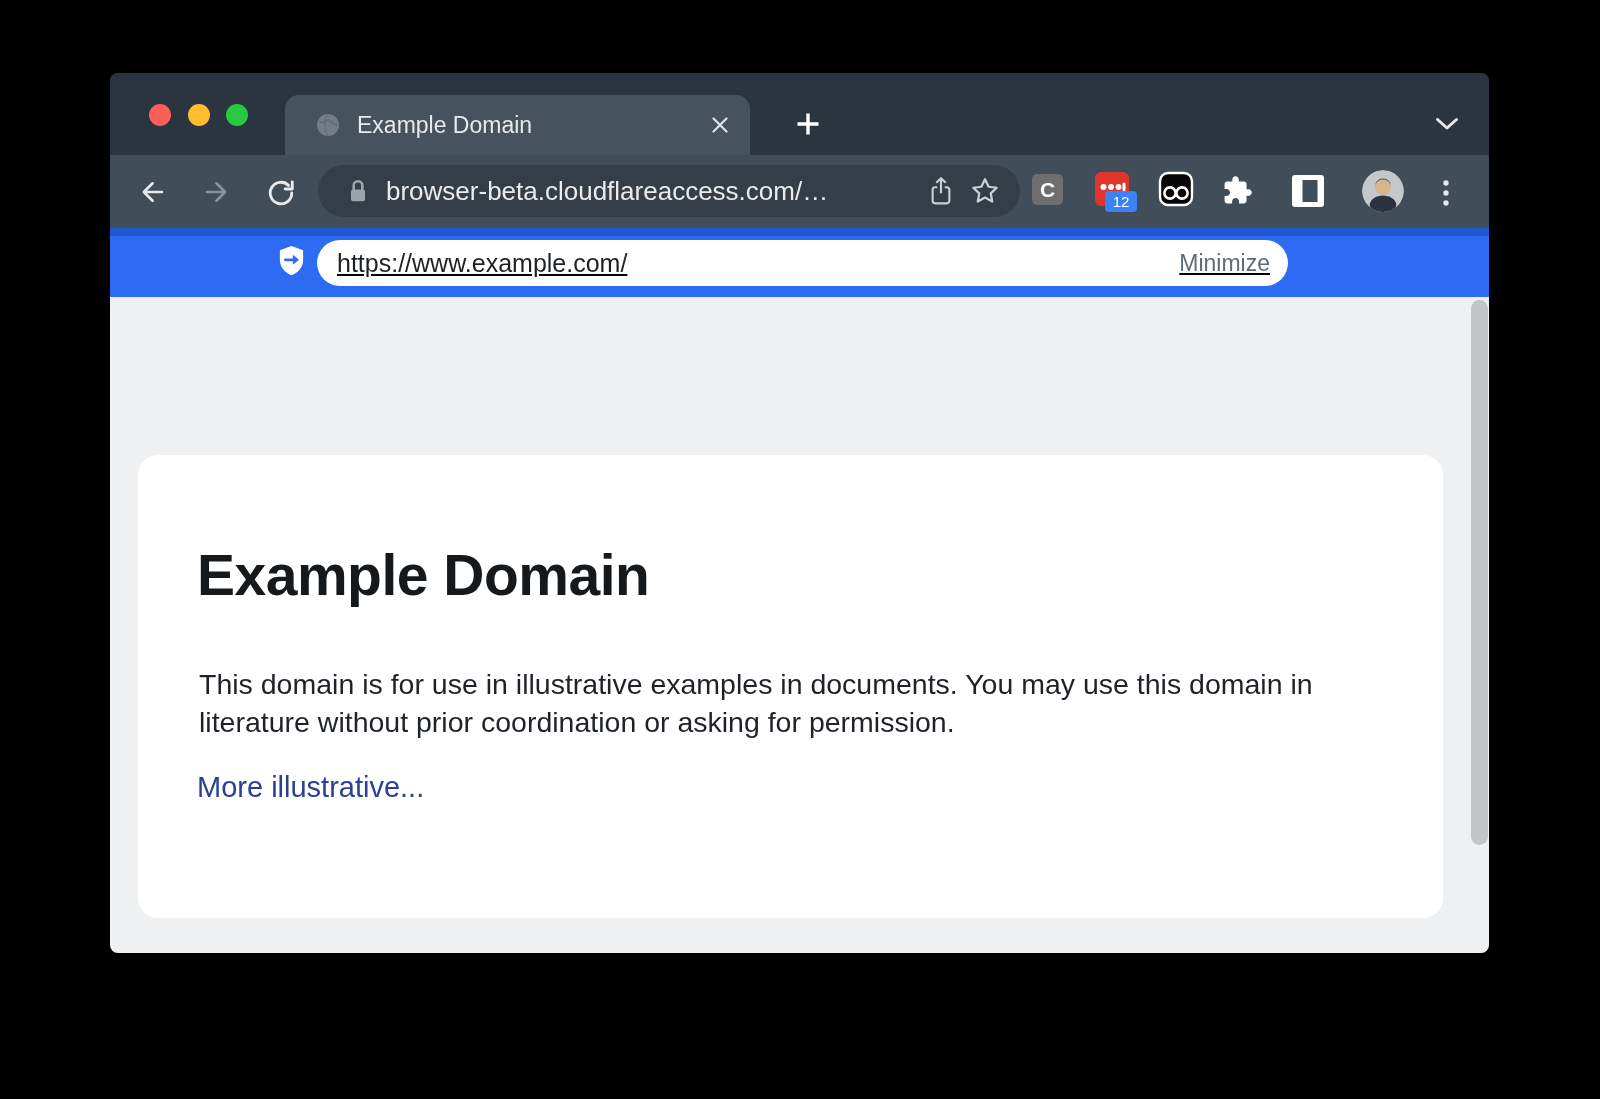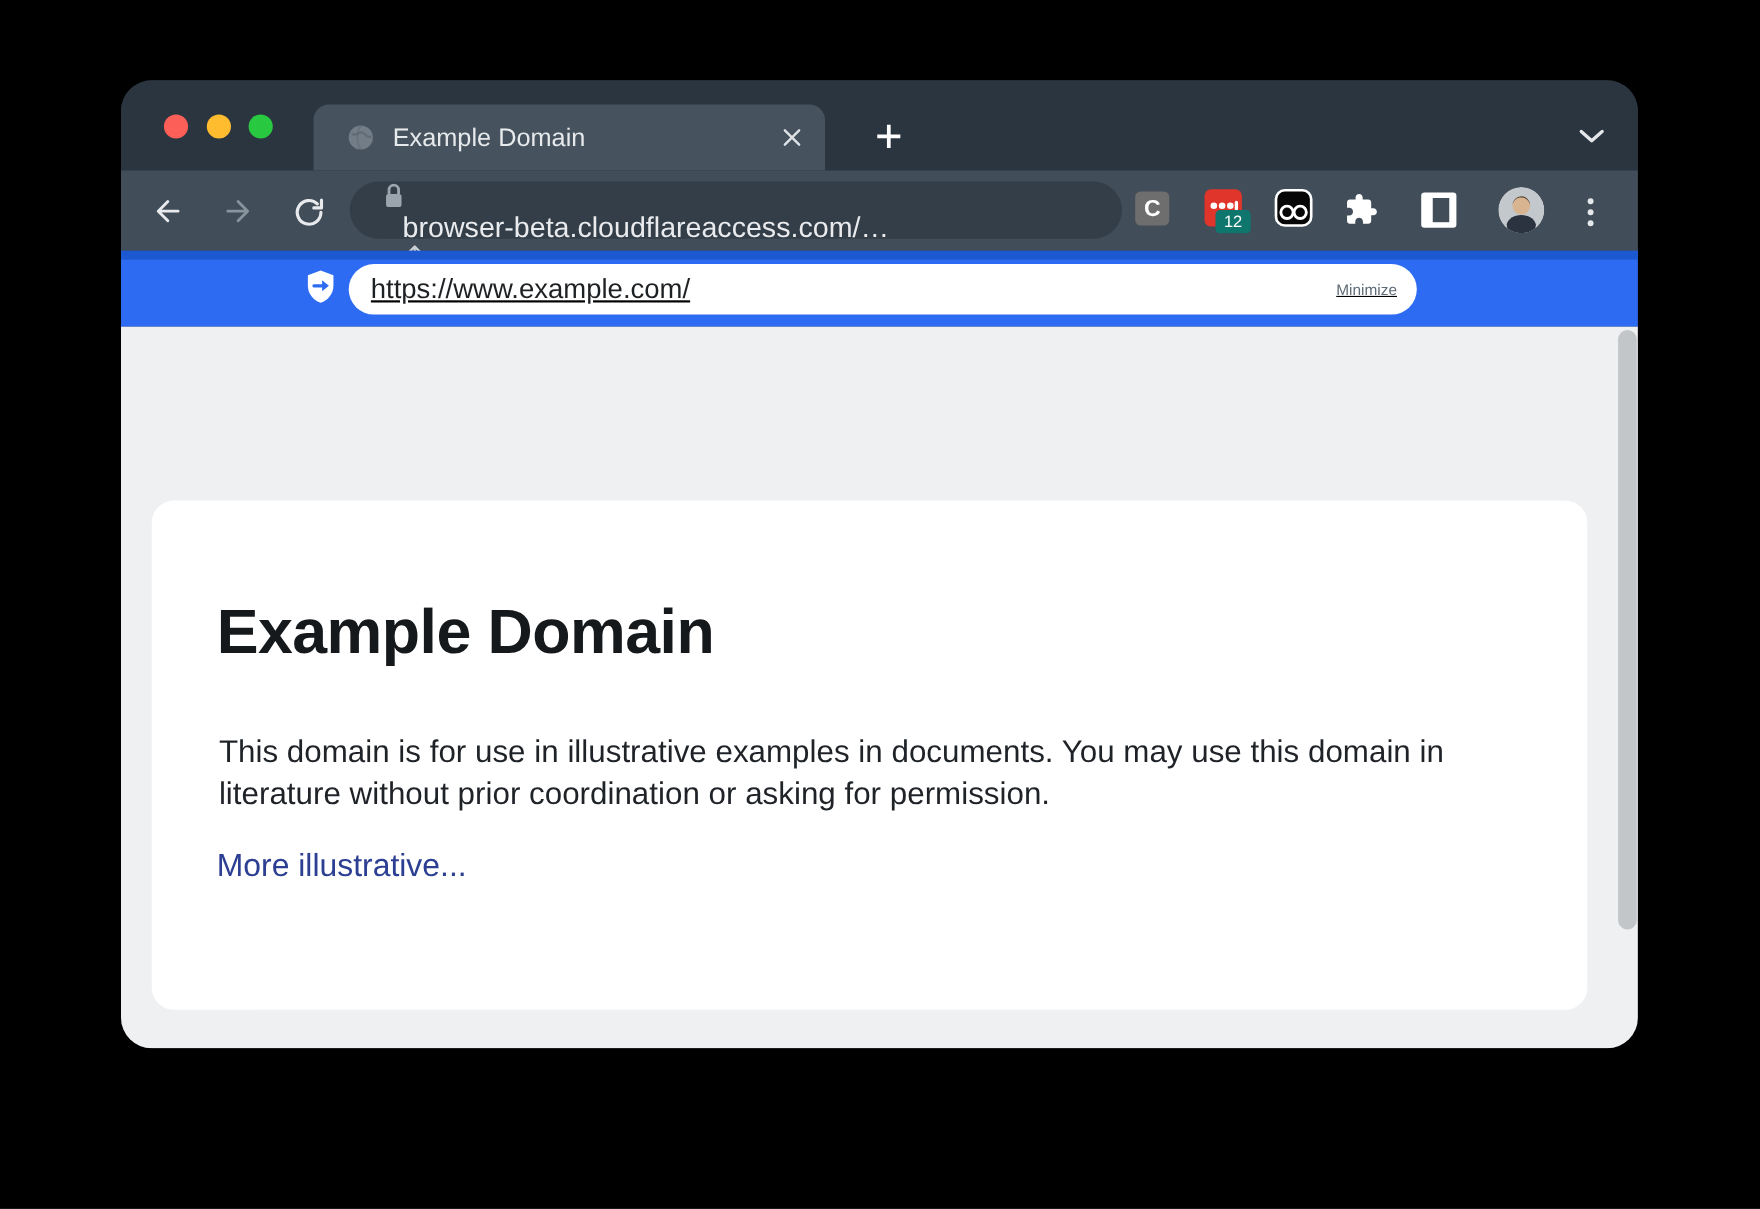--- a/index.html
+++ b/index.html
@@ -3,21 +3,21 @@
 <meta charset="utf-8">
 <style>
   html,body{margin:0;padding:0;}
   body{
     width:1600px;height:1099px;background:#000;
     font-family:"Liberation Sans", sans-serif;
     position:relative;overflow:hidden;
   }
   .window{
     position:absolute;left:110px;top:73px;width:1379px;height:880px;
-    border-radius:28px;overflow:hidden;background:var(--frame-dark,#2b3540);
+    border-radius:8px;overflow:hidden;background:var(--frame-dark,#2b3540);
     display:flex;flex-direction:column;
   }
   
   .tabstrip{position:relative;height:82px;background:var(--frame-dark,#2b3540);flex:0 0 auto;}
   .light{position:absolute;top:31px;width:22px;height:22px;border-radius:50%;}
   .light.red{left:39px;background:var(--traffic-red,#fc5f57);}
   .light.yellow{left:78px;background:var(--traffic-yellow,#febc2e);}
   .light.green{left:116px;background:var(--traffic-green,#28c840);}
   .tab{
     position:absolute;left:175px;top:22px;width:465px;height:60px;
@@ -30,35 +30,35 @@
   .newtab{position:absolute;left:683px;top:36px;}
   .tabstrip-chevron{position:absolute;left:1324px;top:43px;}
   
   .toolbar{position:relative;height:73px;background:var(--toolbar,#414d58);flex:0 0 auto;}
   .nav{position:absolute;top:23px;}
   .nav.back{left:28px;}
   .nav.fwd{left:93px;}
   .nav.reload{left:156px;}
   .url-pill{
     position:absolute;left:208px;top:10px;width:702px;height:52px;border-radius:26px;
-    background:var(--pill-bg,#333e48);display:flex;align-items:flex-start;
-    padding:0 20px 0 30px;box-sizing:border-box;flex-direction:column;
+    background:var(--pill-bg,#333e48);display:flex;align-items:center;
+    padding:0 20px 0 30px;box-sizing:border-box;
   }
   .url-text{color:#e9ebee;font-size:26px;font-weight:500;margin-left:18px;white-space:nowrap;flex:1;}
   .pill-icon{margin-left:16px;}
   .ext{position:absolute;}
   .ext-c{
     left:922px;top:19px;width:31px;height:31px;border-radius:5px;background:#6e6e6e;
     color:#fff;font-size:21px;font-weight:600;display:flex;align-items:center;justify-content:center;
   }
   .ext-lp{left:985px;top:17px;width:34px;height:34px;}
   .lp-sq{width:34px;height:34px;border-radius:6px;background:var(--extension-badge-red,#e0352b);position:relative;}
   .lp-badge{
     position:absolute;right:-8px;bottom:-6px;min-width:26px;height:21px;border-radius:4px;
-    background:#0f766e;color:#fff;font-size:15px;display:flex;align-items:center;justify-content:center;
+    background:#3b82f6;color:#fff;font-size:15px;display:flex;align-items:center;justify-content:center;
     padding:0 3px;
   }
   .ext-gg{left:1048px;top:16px;}
   .ext-puzzle{left:1112px;top:20px;}
   .ext-panel{left:1181px;top:19px;}
   .avatar{left:1252px;top:15px;width:42px;height:42px;border-radius:50%;overflow:hidden;}
   .kebab{left:1332px;top:24px;}
   
   .banner{
     position:relative;height:69px;flex:0 0 auto;box-sizing:border-box;
@@ -66,21 +66,21 @@
   }
   .banner-shield{position:absolute;left:168px;top:9px;}
   .banner-pill{
     position:absolute;left:207px;top:4px;width:971px;height:46px;border-radius:23px;background:#fff;
     display:flex;align-items:center;padding:0 18px;box-sizing:border-box;text-decoration:underline;
   }
   .banner-url{
     border:none;outline:none;background:transparent;flex:1;
     font-family:"Liberation Sans",sans-serif;font-size:25px;color:#1e2124;
   }
-  .banner-min{color:#5f6b76;font-size:14px;margin-left:12px;white-space:nowrap;}
+  .banner-min{color:#5f6b76;font-size:23px;margin-left:12px;white-space:nowrap;}
   
   .page{position:relative;flex:1;background:#eff0f2;}
   .card{
     position:absolute;left:28px;top:158px;width:1305px;height:463px;
     background:#fff;border-radius:20px;
   }
   .card h1{
     position:absolute;left:59px;top:88px;margin:0;
     font-size:57px;line-height:1.15;color:#16191c;letter-spacing:-0.5px;
   }

